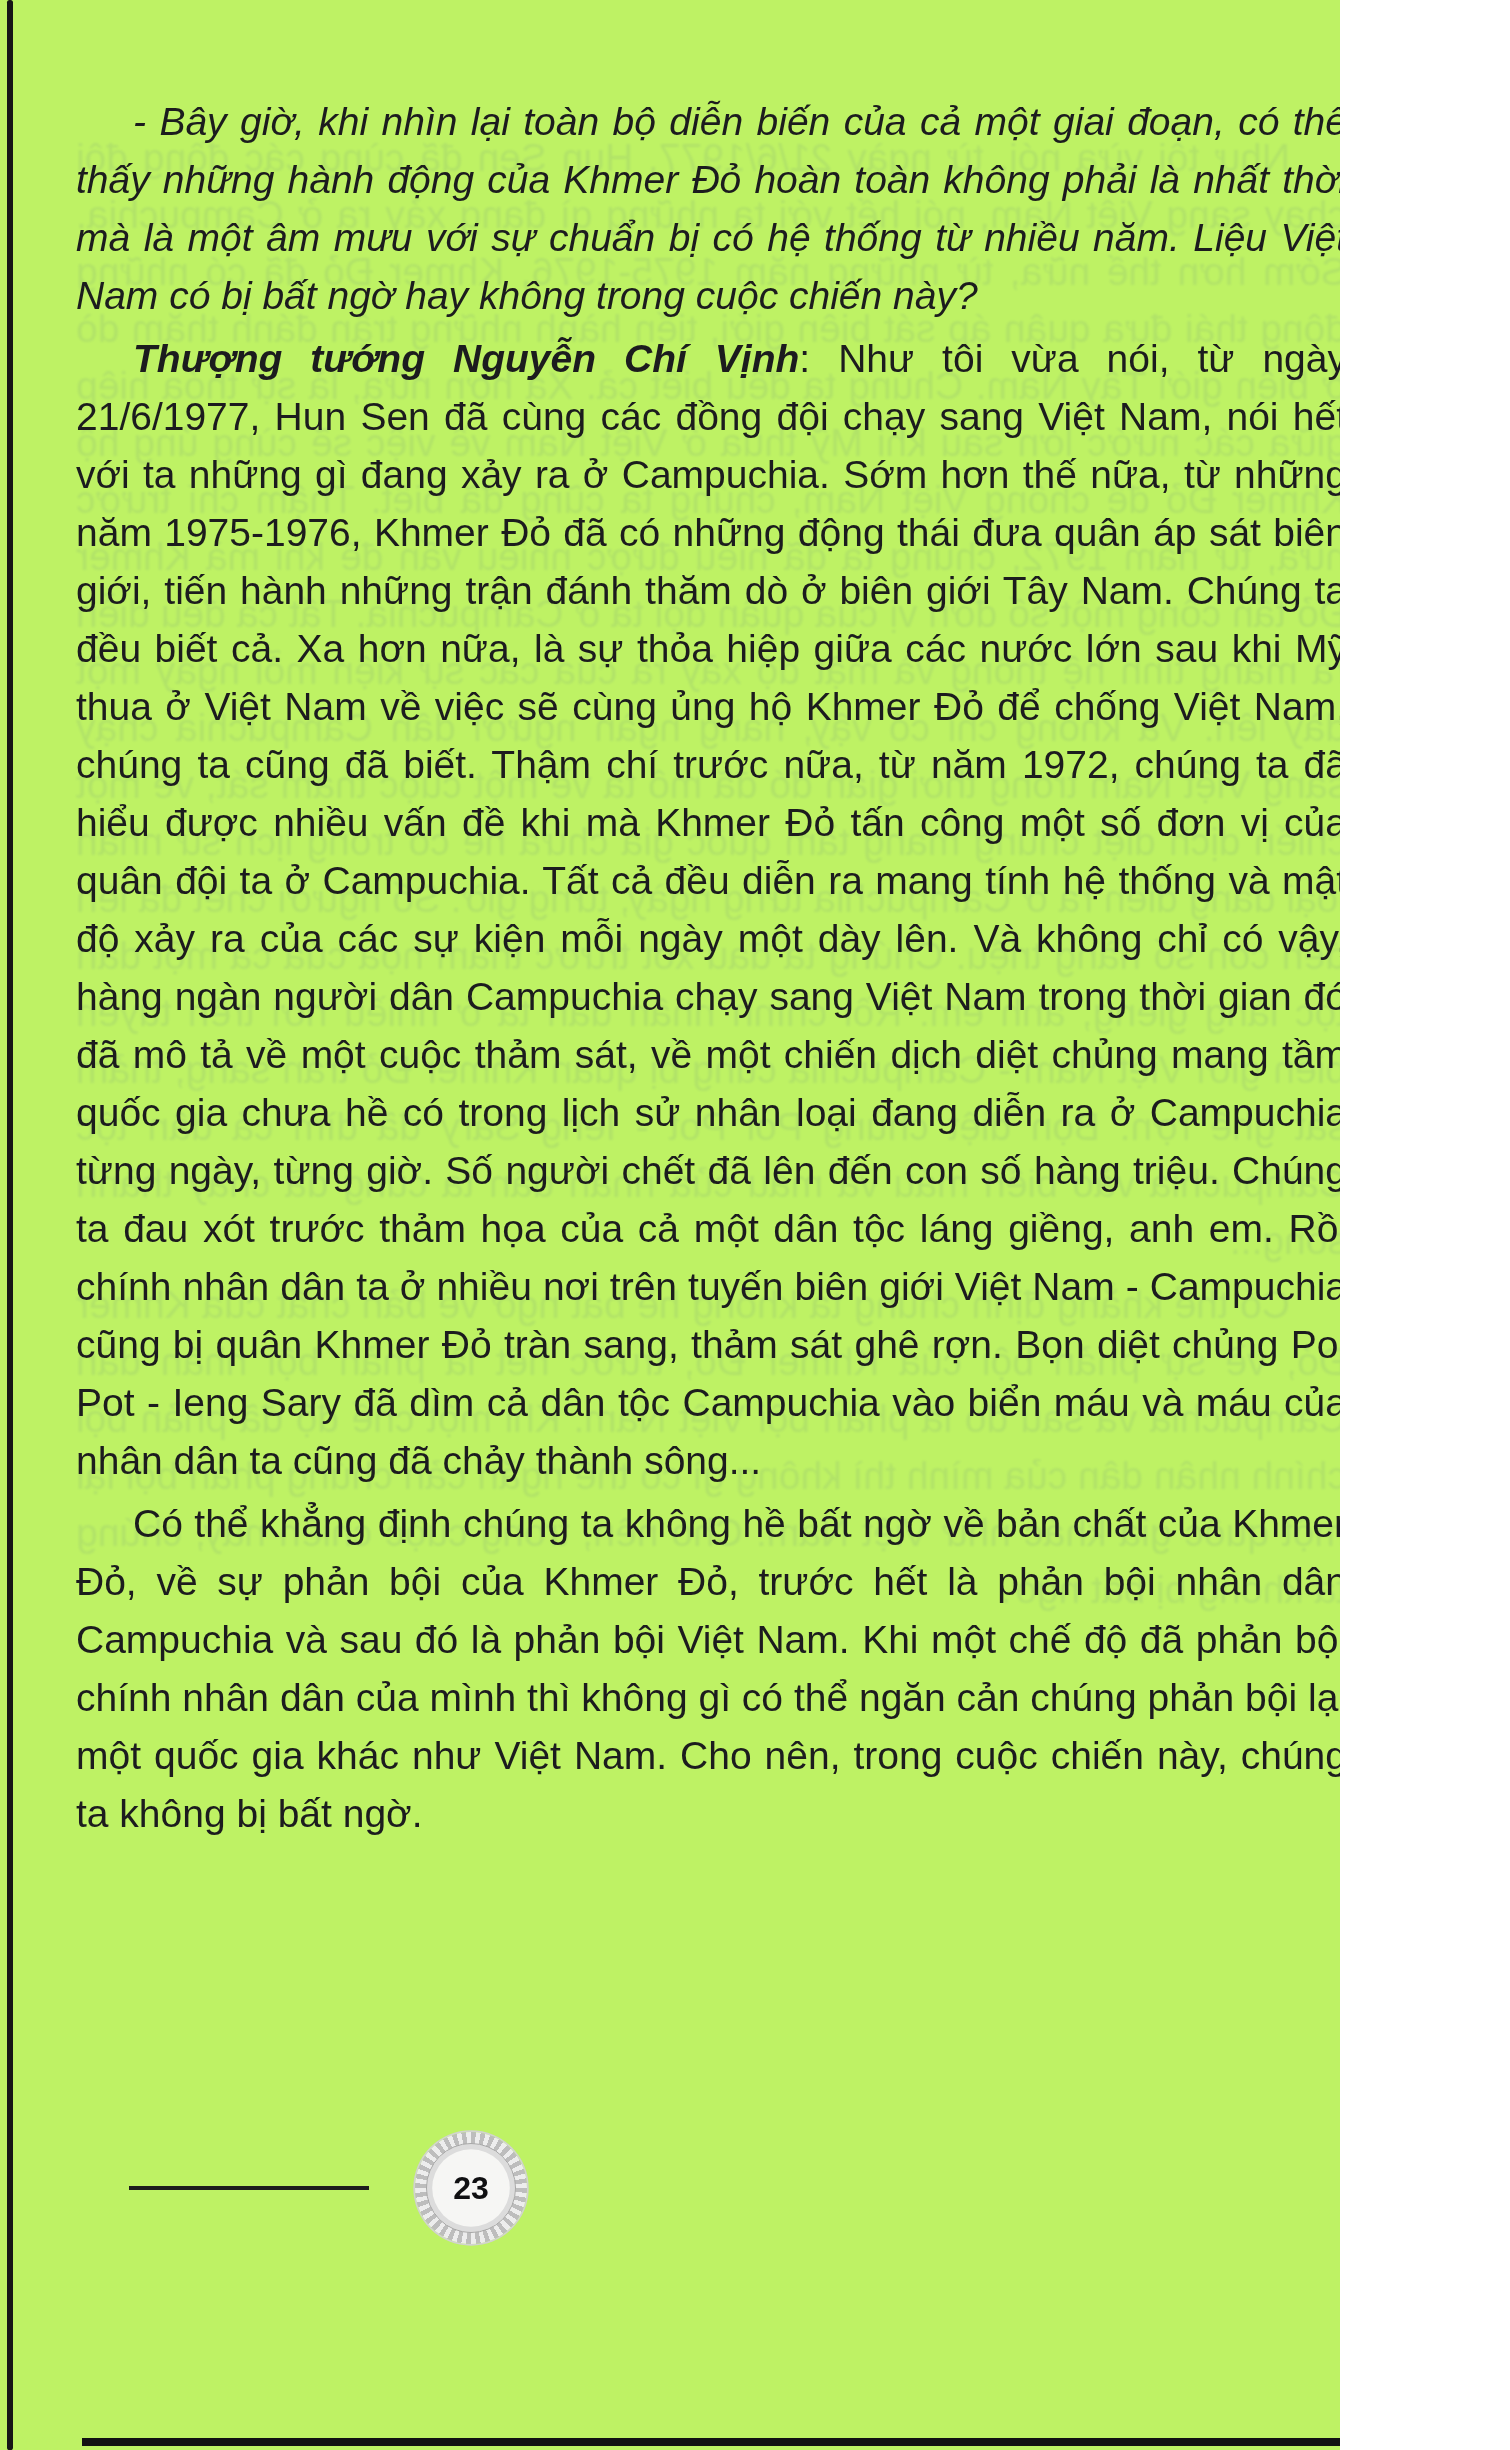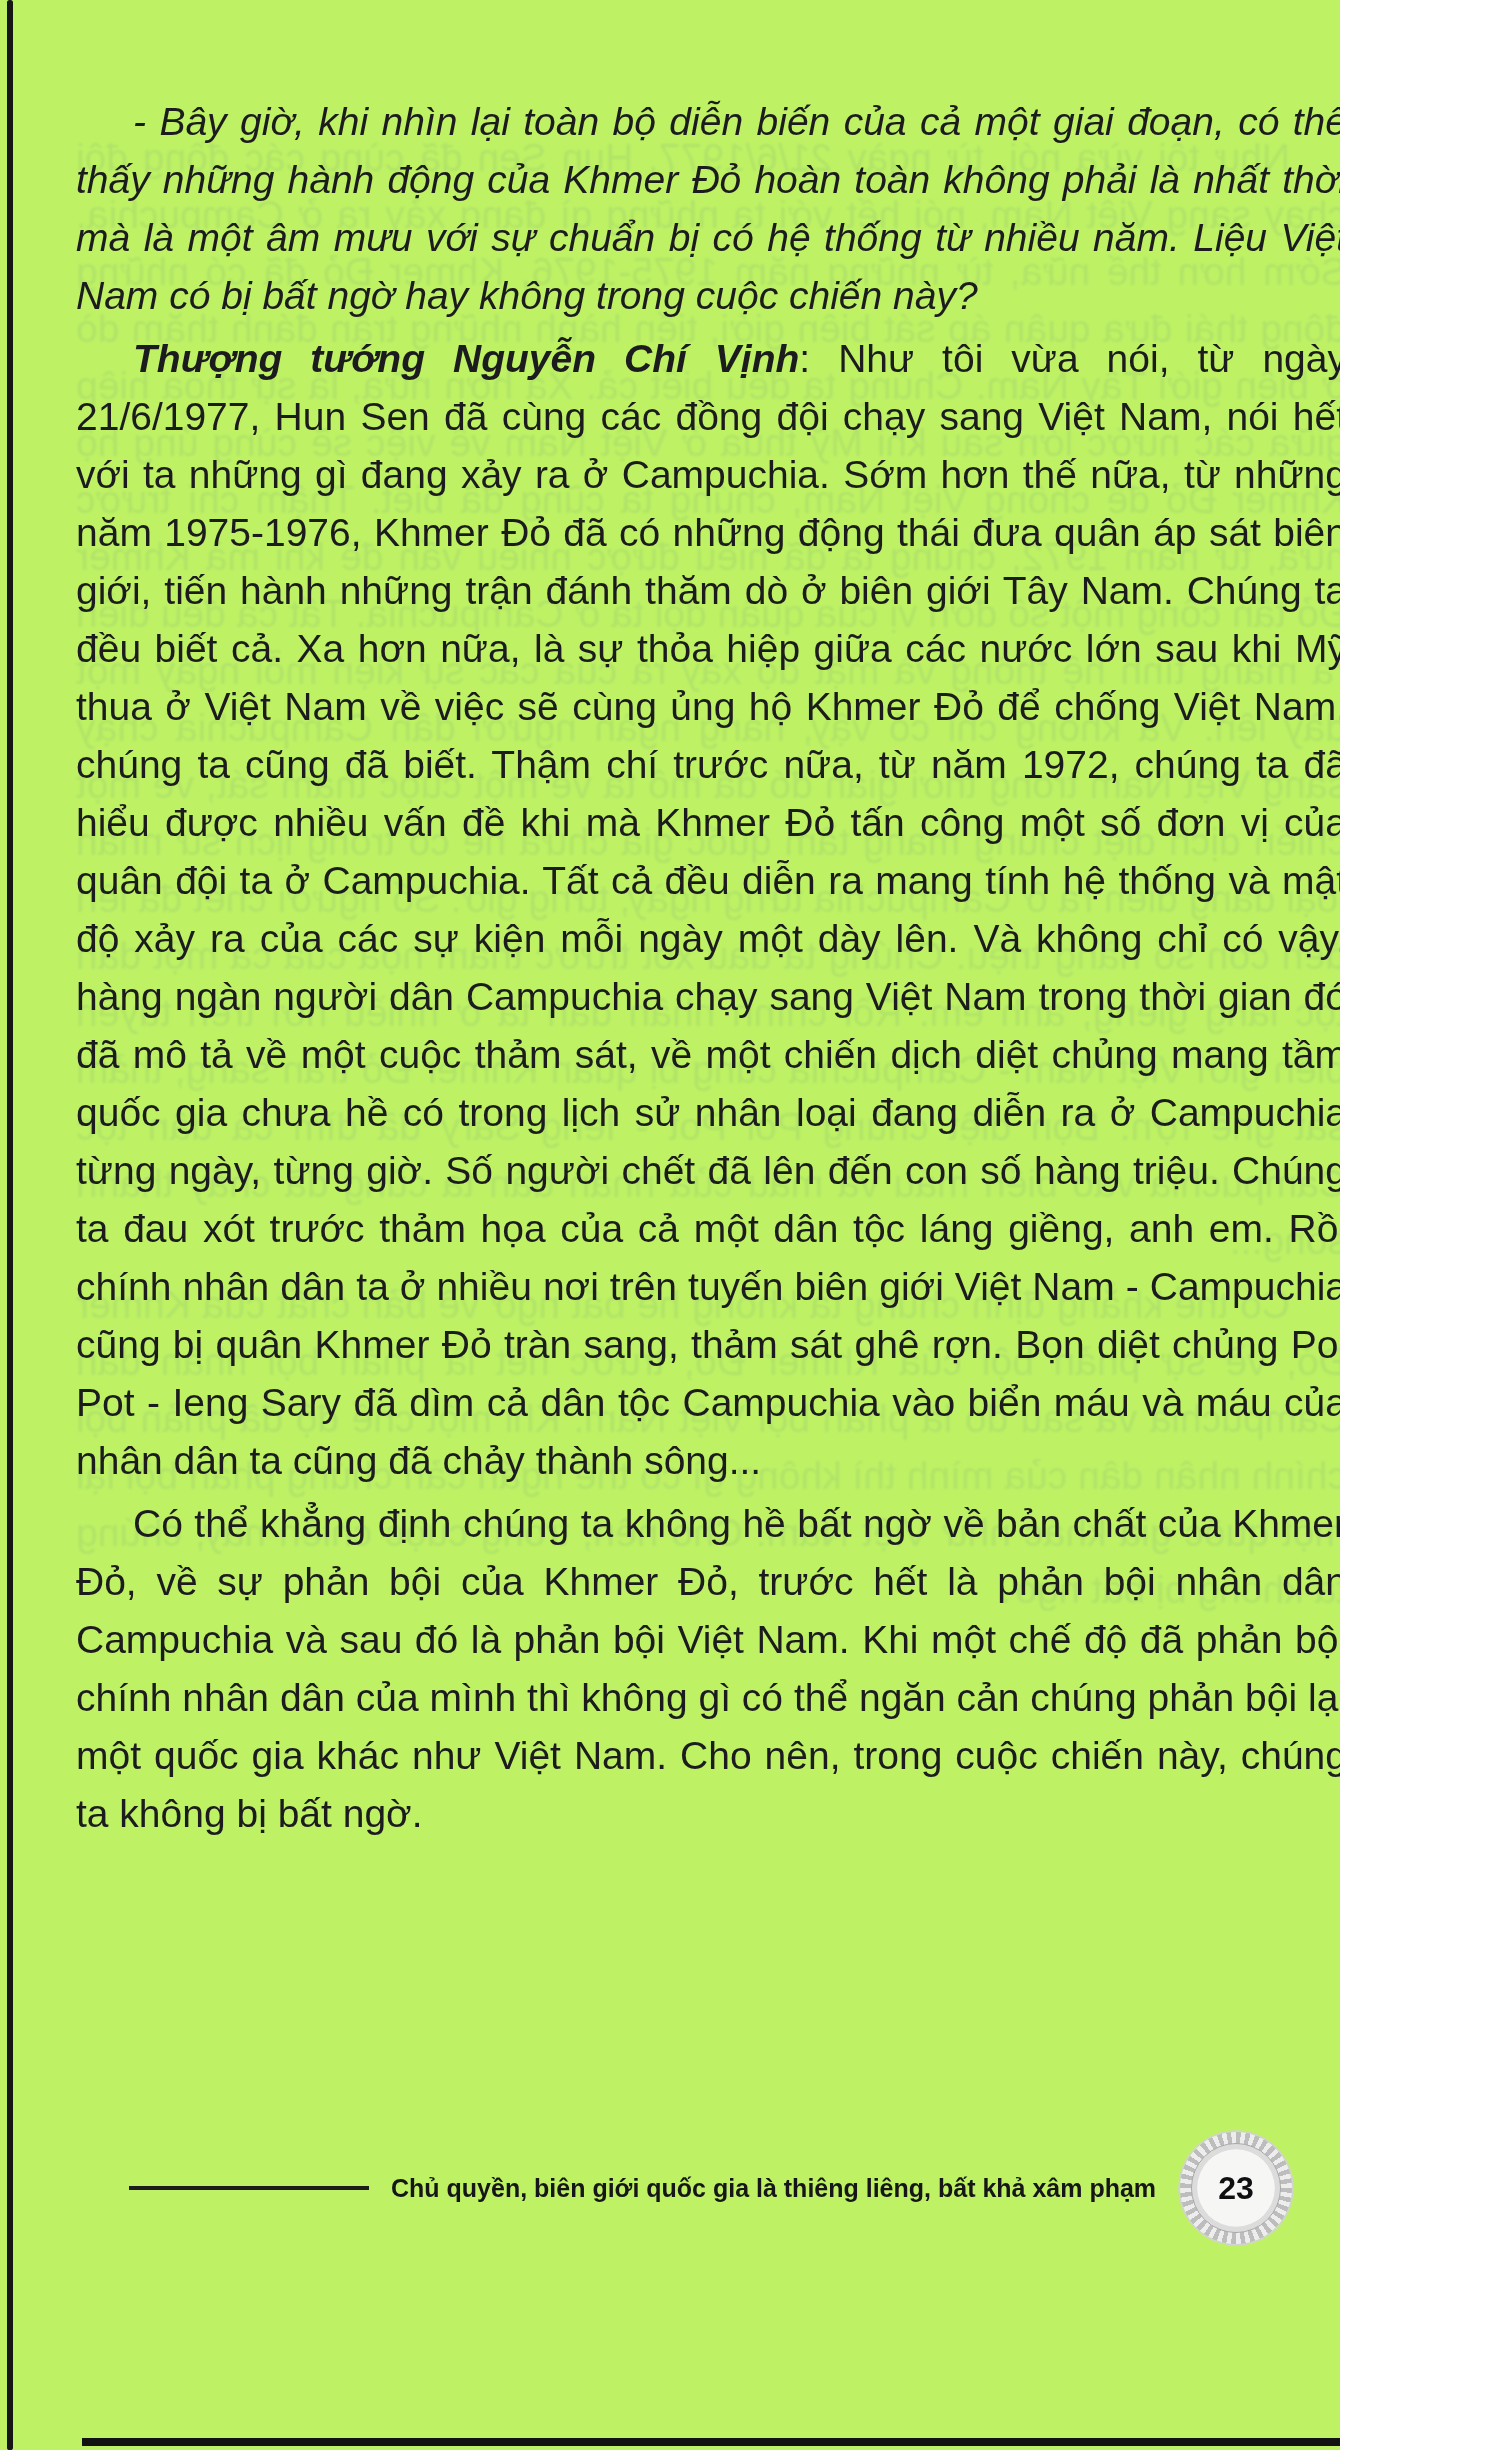--- a/index.html
+++ b/index.html
@@ -140,21 +140,20 @@
   <div class="content">
     <p class="question">- Bây giờ, khi nhìn lại toàn bộ diễn biến của cả một giai đoạn, có thể thấy những hành động của Khmer Đỏ hoàn toàn không phải là nhất thời mà là một âm mưu với sự chuẩn bị có hệ thống từ nhiều năm. Liệu Việt Nam có bị bất ngờ hay không trong cuộc chiến này?</p>
 
     <p class="answer"><span class="speaker">Thượng tướng Nguyễn Chí Vịnh</span><span>: </span><span>Như tôi vừa nói, từ ngày 21/6/1977, Hun Sen đã cùng các đồng đội chạy sang Việt Nam, nói hết với ta những gì đang xảy ra ở Campuchia. Sớm hơn thế nữa, từ những năm 1975-1976, Khmer Đỏ đã có những động thái đưa quân áp sát biên giới, tiến hành những trận đánh thăm dò ở biên giới Tây Nam. Chúng ta đều biết cả. Xa hơn nữa, là sự thỏa hiệp giữa các nước lớn sau khi Mỹ thua ở Việt Nam về việc sẽ cùng ủng hộ Khmer Đỏ để chống Việt Nam, chúng ta cũng đã biết. Thậm chí trước nữa, từ năm 1972, chúng ta đã hiểu được nhiều vấn đề khi mà Khmer Đỏ tấn công một số đơn vị của quân đội ta ở Campuchia. Tất cả đều diễn ra mang tính hệ thống và mật độ xảy ra của các sự kiện mỗi ngày một dày lên. Và không chỉ có vậy, hàng ngàn người dân Campuchia chạy sang Việt Nam trong thời gian đó đã mô tả về một cuộc thảm sát, về một chiến dịch diệt chủng mang tầm quốc gia chưa hề có trong lịch sử nhân loại đang diễn ra ở Campuchia từng ngày, từng giờ. Số người chết đã lên đến con số hàng triệu. Chúng ta đau xót trước thảm họa của cả một dân tộc láng giềng, anh em. Rồi chính nhân dân ta ở nhiều nơi trên tuyến biên giới Việt Nam - Campuchia cũng bị quân Khmer Đỏ tràn sang, thảm sát ghê rợn. Bọn diệt chủng Pol Pot - Ieng Sary đã dìm cả dân tộc Campuchia vào biển máu và máu của nhân dân ta cũng đã chảy thành sông...</span></p>
 
     <p class="closing">Có thể khẳng định chúng ta không hề bất ngờ về bản chất của Khmer Đỏ, về sự phản bội của Khmer Đỏ, trước hết là phản bội nhân dân Campuchia và sau đó là phản bội Việt Nam. Khi một chế độ đã phản bội chính nhân dân của mình thì không gì có thể ngăn cản chúng phản bội lại một quốc gia khác như Việt Nam. Cho nên, trong cuộc chiến này, chúng ta không bị bất ngờ.</p>
   </div>
 
   <div class="footer">
     <span class="footer-rule"></span>
-    <span class="footer-title">Chủ quyền, biên giới quốc gia là thiêng liêng, bất khả xâm phạm</span>
     <span class="medallion">
       <span class="medallion-inner">
         <span class="page-number">23</span>
       </span>
     </span>
   </div>
 
 </div>
 
 

